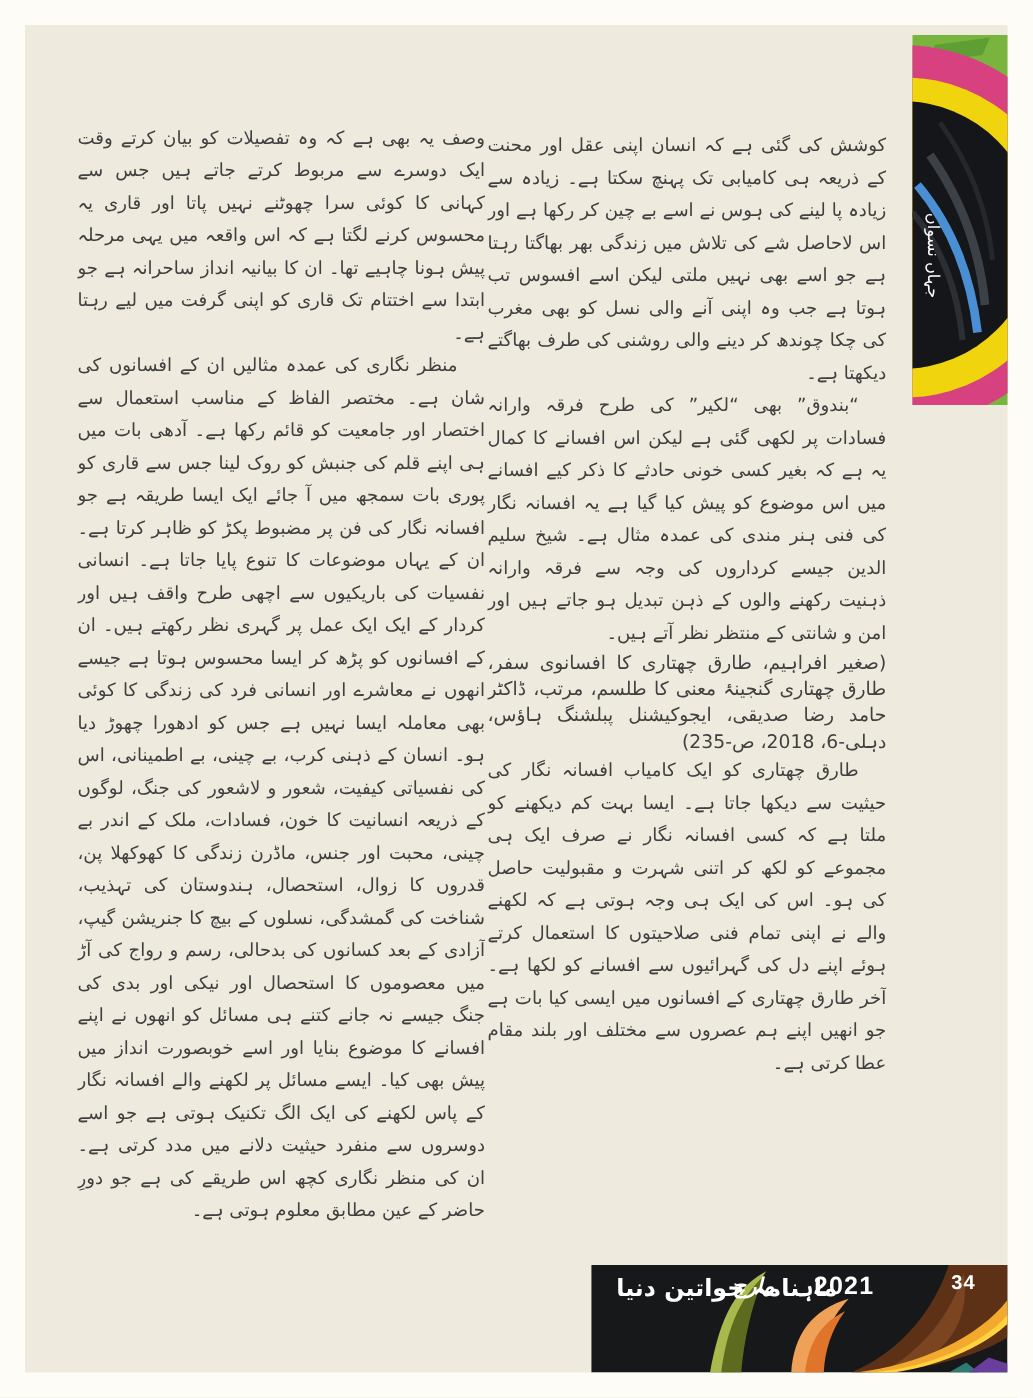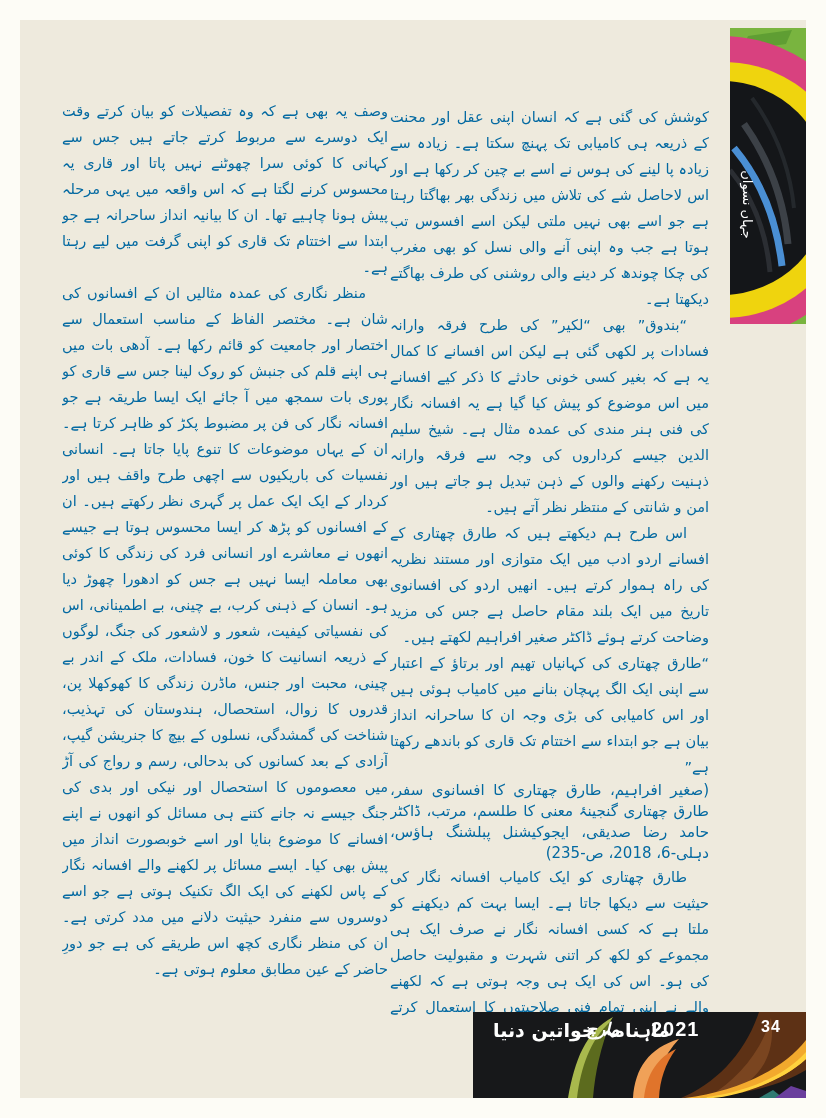--- a/index.html
+++ b/index.html
@@ -16,21 +16,21 @@
     background:#eeeadd;
   }
   
   .col {
     position:absolute;
     direction:rtl;
     text-align:justify;
     font-family:"DejaVu Sans", sans-serif;
     font-size:14.5px;
     line-height:26px;
-    color:#0369a1;
+    color:#404040;
     overflow:hidden;
   }
   .col-left  { left:42px;  top:78px; width:326px; height:985px; }
   .col-right { left:370px; top:84px; width:319px; height:922px; }
   .col p { margin:0; }
   .indent { text-indent:22px; }
   .quote { margin:3px 14px 3px 58px; }
   .citation { font-size:15px; line-height:21px; margin-top:2px; }
   
   .corner-art { position:absolute; right:0; top:8px; width:76px; height:296px; }
@@ -70,22 +70,20 @@
 
   <div class="col col-left">
     <p>وصف یہ بھی ہے کہ وہ تفصیلات کو بیان کرتے وقت ایک دوسرے سے مربوط کرتے جاتے ہیں جس سے کہانی کا کوئی سرا چھوٹنے نہیں پاتا اور قاری یہ محسوس کرنے لگتا ہے کہ اس واقعہ میں یہی مرحلہ پیش ہونا چاہیے تھا۔ ان کا بیانیہ انداز ساحرانہ ہے جو ابتدا سے اختتام تک قاری کو اپنی گرفت میں لیے رہتا ہے۔</p>
     <p class="indent">منظر نگاری کی عمدہ مثالیں ان کے افسانوں کی شان ہے۔ مختصر الفاظ کے مناسب استعمال سے اختصار اور جامعیت کو قائم رکھا ہے۔ آدھی بات میں ہی اپنے قلم کی جنبش کو روک لینا جس سے قاری کو پوری بات سمجھ میں آ جائے ایک ایسا طریقہ ہے جو افسانہ نگار کی فن پر مضبوط پکڑ کو ظاہر کرتا ہے۔ ان کے یہاں موضوعات کا تنوع پایا جاتا ہے۔ انسانی نفسیات کی باریکیوں سے اچھی طرح واقف ہیں اور کردار کے ایک ایک عمل پر گہری نظر رکھتے ہیں۔ ان کے افسانوں کو پڑھ کر ایسا محسوس ہوتا ہے جیسے انھوں نے معاشرے اور انسانی فرد کی زندگی کا کوئی بھی معاملہ ایسا نہیں ہے جس کو ادھورا چھوڑ دیا ہو۔ انسان کے ذہنی کرب، بے چینی، بے اطمینانی، اس کی نفسیاتی کیفیت، شعور و لاشعور کی جنگ، لوگوں کے ذریعہ انسانیت کا خون، فسادات، ملک کے اندر بے چینی، محبت اور جنس، ماڈرن زندگی کا کھوکھلا پن، قدروں کا زوال، استحصال، ہندوستان کی تہذیب، شناخت کی گمشدگی، نسلوں کے بیچ کا جنریشن گیپ، آزادی کے بعد کسانوں کی بدحالی، رسم و رواج کی آڑ میں معصوموں کا استحصال اور نیکی اور بدی کی جنگ جیسے نہ جانے کتنے ہی مسائل کو انھوں نے اپنے افسانے کا موضوع بنایا اور اسے خوبصورت انداز میں پیش بھی کیا۔ ایسے مسائل پر لکھنے والے افسانہ نگار کے پاس لکھنے کی ایک الگ تکنیک ہوتی ہے جو اسے دوسروں سے منفرد حیثیت دلانے میں مدد کرتی ہے۔ ان کی منظر نگاری کچھ اس طریقے کی ہے جو دورِ حاضر کے عین مطابق معلوم ہوتی ہے۔</p>
 
   </div>
 
   <div class="col col-right">
     <p>کوشش کی گئی ہے کہ انسان اپنی عقل اور محنت کے ذریعہ ہی کامیابی تک پہنچ سکتا ہے۔ زیادہ سے زیادہ پا لینے کی ہوس نے اسے بے چین کر رکھا ہے اور اس لاحاصل شے کی تلاش میں زندگی بھر بھاگتا رہتا ہے جو اسے بھی نہیں ملتی لیکن اسے افسوس تب ہوتا ہے جب وہ اپنی آنے والی نسل کو بھی مغرب کی چکا چوندھ کر دینے والی روشنی کی طرف بھاگتے دیکھتا ہے۔</p>
     <p class="indent">“بندوق” بھی “لکیر” کی طرح فرقہ وارانہ فسادات پر لکھی گئی ہے لیکن اس افسانے کا کمال یہ ہے کہ بغیر کسی خونی حادثے کا ذکر کیے افسانے میں اس موضوع کو پیش کیا گیا ہے یہ افسانہ نگار کی فنی ہنر مندی کی عمدہ مثال ہے۔ شیخ سلیم الدین جیسے کرداروں کی وجہ سے فرقہ وارانہ ذہنیت رکھنے والوں کے ذہن تبدیل ہو جاتے ہیں اور امن و شانتی کے منتظر نظر آتے ہیں۔</p>
-    <p class="indent">اس طرح ہم دیکھتے ہیں کہ طارق چھتاری کے افسانے اردو ادب میں ایک متوازی اور مستند نظریہ کی راہ ہموار کرتے ہیں۔ انھیں اردو کی افسانوی تاریخ میں ایک بلند مقام حاصل ہے جس کی مزید وضاحت کرتے ہوئے ڈاکٹر صغیر افراہیم لکھتے ہیں۔</p>
-    <p class="quote">“طارق چھتاری کی کہانیاں تھیم اور برتاؤ کے اعتبار سے اپنی ایک الگ پہچان بنانے میں کامیاب ہوئی ہیں اور اس کامیابی کی بڑی وجہ ان کا ساحرانہ انداز بیان ہے جو ابتداء سے اختتام تک قاری کو باندھے رکھتا ہے”</p>
     <p class="citation">(صغیر افراہیم، طارق چھتاری کا افسانوی سفر، طارق چھتاری گنجینۂ معنی کا طلسم، مرتب، ڈاکٹر حامد رضا صدیقی، ایجوکیشنل پبلشنگ ہاؤس، دہلی-6، 2018، ص-235)</p>
     <p class="indent">طارق چھتاری کو ایک کامیاب افسانہ نگار کی حیثیت سے دیکھا جاتا ہے۔ ایسا بہت کم دیکھنے کو ملتا ہے کہ کسی افسانہ نگار نے صرف ایک ہی مجموعے کو لکھ کر اتنی شہرت و مقبولیت حاصل کی ہو۔ اس کی ایک ہی وجہ ہوتی ہے کہ لکھنے والے نے اپنی تمام فنی صلاحیتوں کا استعمال کرتے ہوئے اپنے دل کی گہرائیوں سے افسانے کو لکھا ہے۔ آخر طارق چھتاری کے افسانوں میں ایسی کیا بات ہے جو انھیں اپنے ہم عصروں سے مختلف اور بلند مقام عطا کرتی ہے۔</p>
 
   </div>
 
   <div class="footer">
     <svg width="333" height="86" viewBox="0 0 333 86">
       <rect x="0" y="0" width="333" height="86" fill="#17181a"></rect>
 
       <path d="M 95 86 C 102 48 112 20 140 5 C 124 28 116 58 114 86 Z" fill="#a9b94d"></path>

